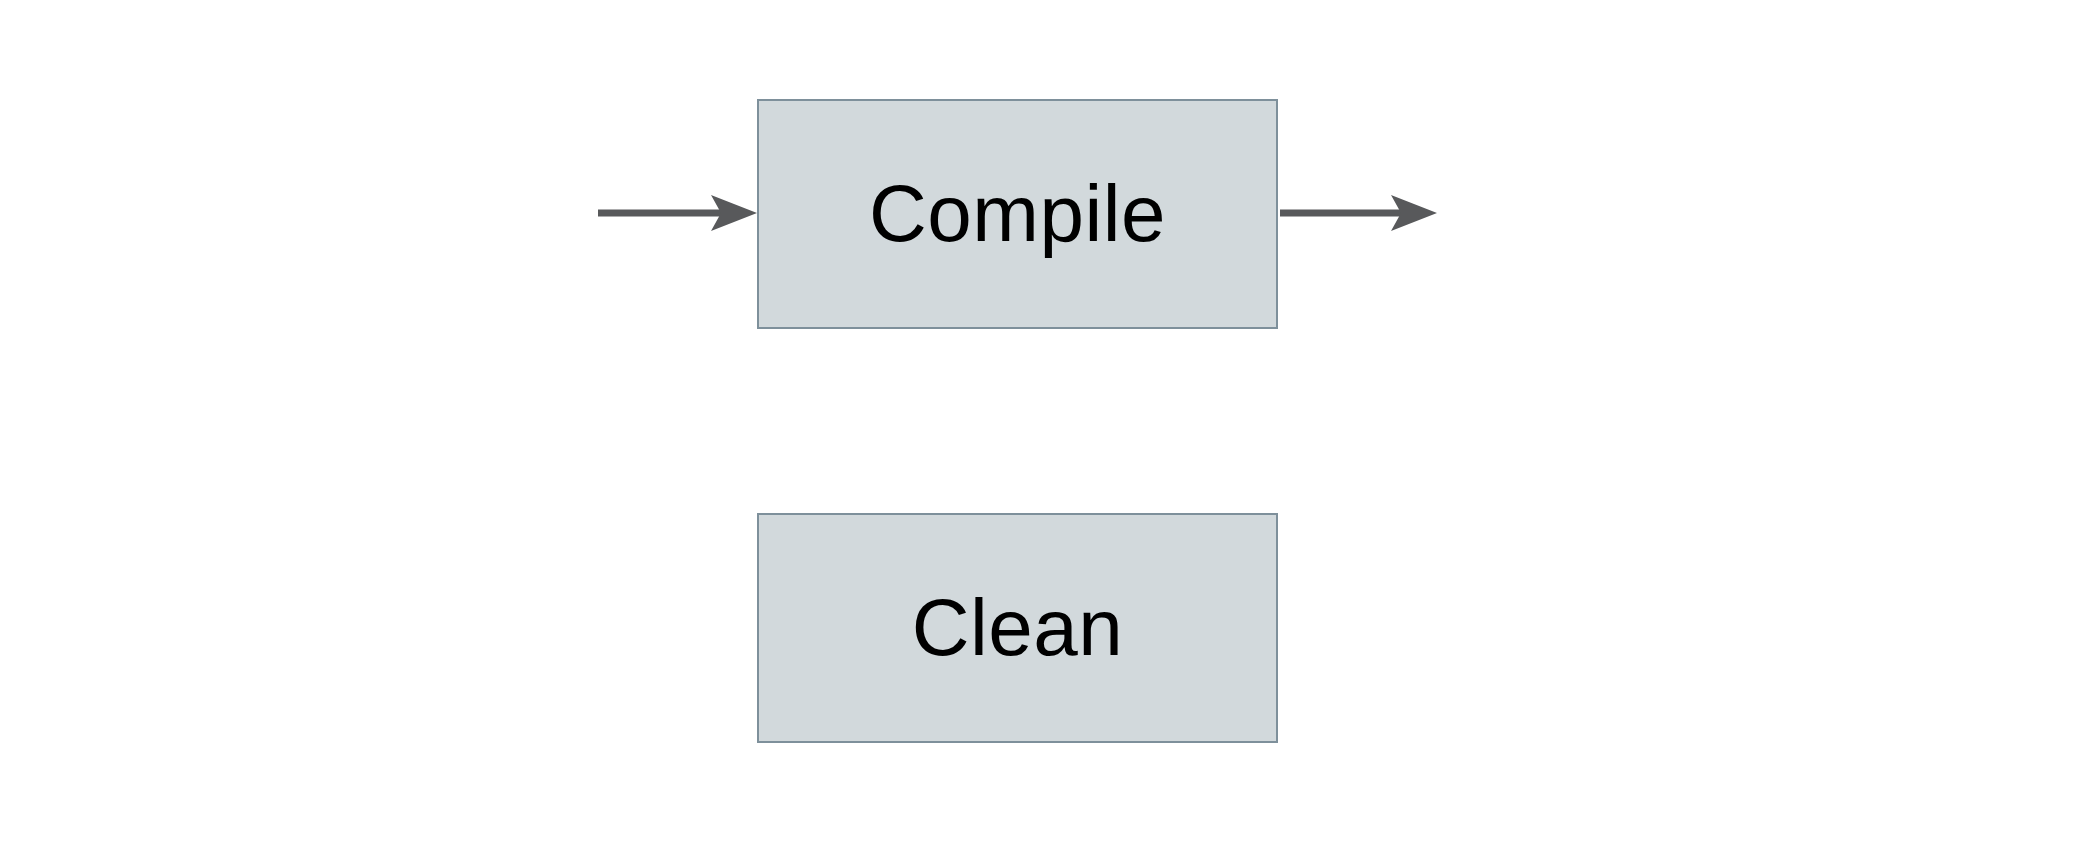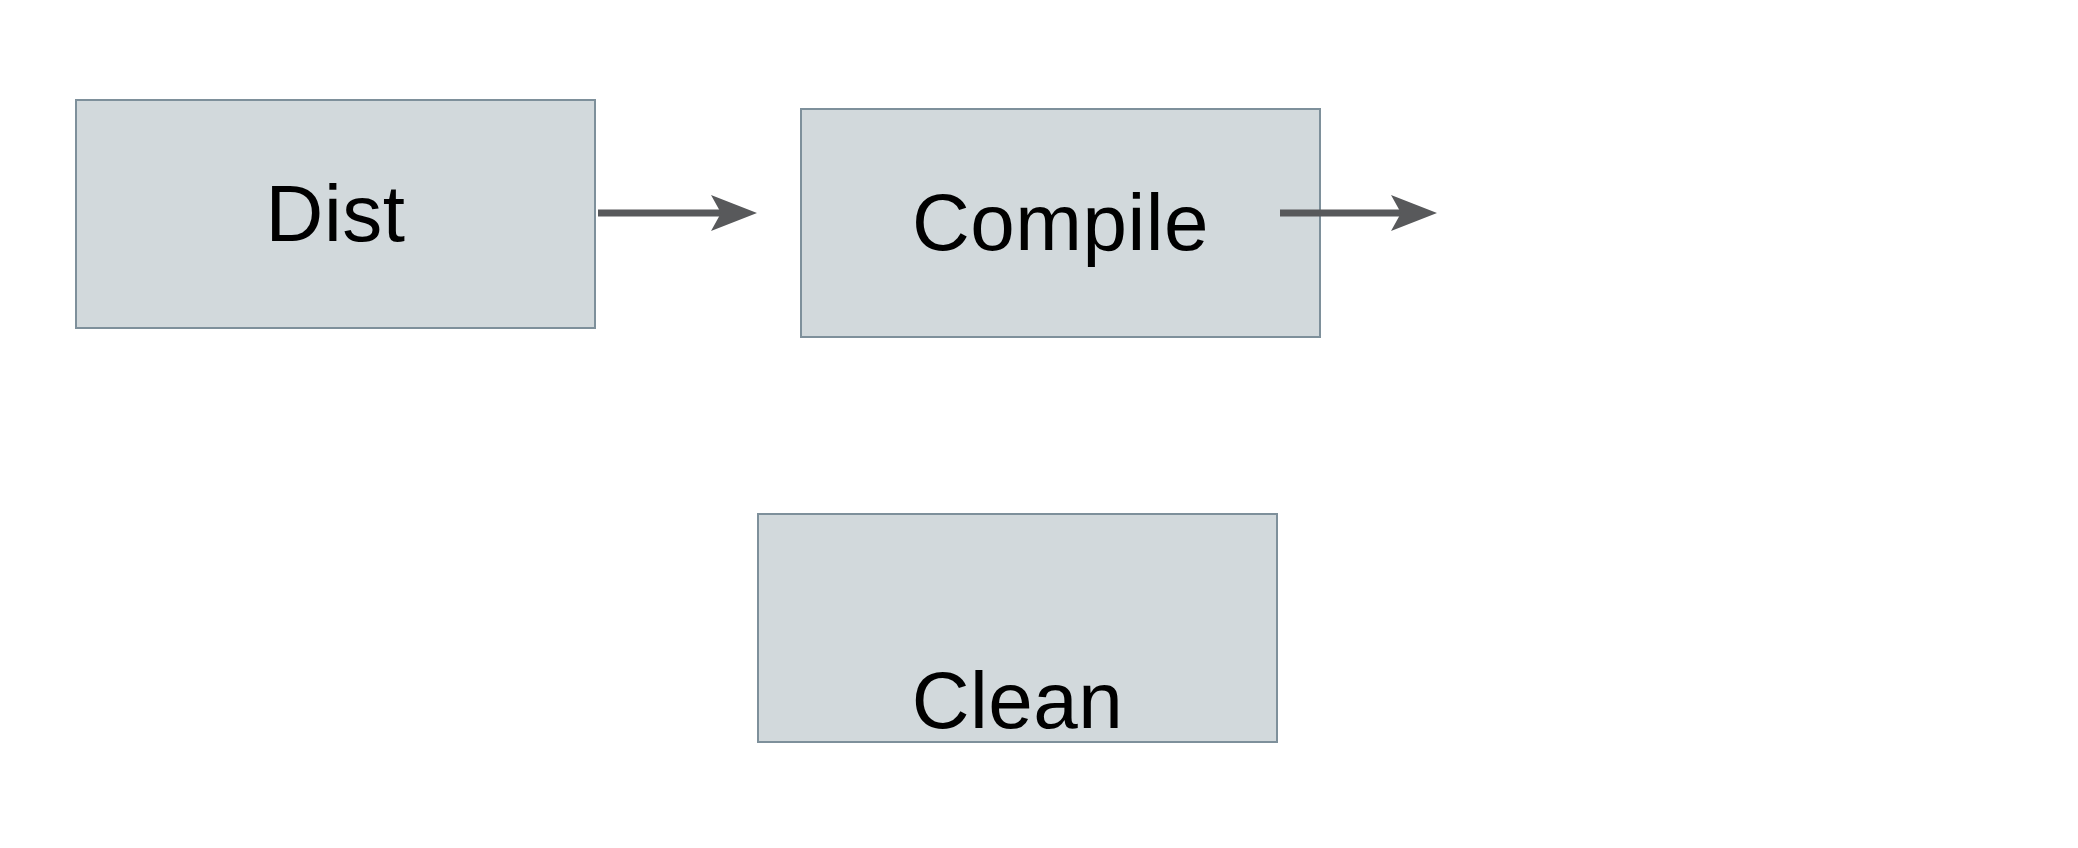--- a/index.html
+++ b/index.html
@@ -33,23 +33,23 @@
     justify-content:center;
   }
   .node .label{
     font-size:80px;
     line-height:1;
     color:var(--node-text);
     letter-spacing:0.5px;
     user-select:none;
   }
   .node-dist   {left:75px;  top:99px;}
-  .node-compile{left:757px; top:108px;margin-left:43px;}
+  .node-compile{left:757px; top:99px;}
   .node-init   {left:1437px;top:99px;}
-  .node-clean  {left:757px; top:513px;align-items:flex-end;}
+  .node-clean  {left:757px; top:513px;}
   .edges{
     position:absolute;
     left:0;top:0;
     width:2078px;
     height:848px;
     pointer-events:none;
   }
   .edges .edge-line{
     stroke:var(--arrow);
     stroke-width:7;
@@ -58,23 +58,20 @@
   .edges .edge-head{
     fill:var(--arrow);
     stroke:none;
   }
 </style>
 </head>
 <body>
 
 <div class="canvas">
 
-  <div class="node node-dist">
-    <span class="label">Dist</span>
-  </div>
 
   <div class="node node-compile">
     <span class="label">Compile</span>
   </div>
 
 
   <div class="node node-clean">
     <span class="label">Clean</span>
   </div>
 

